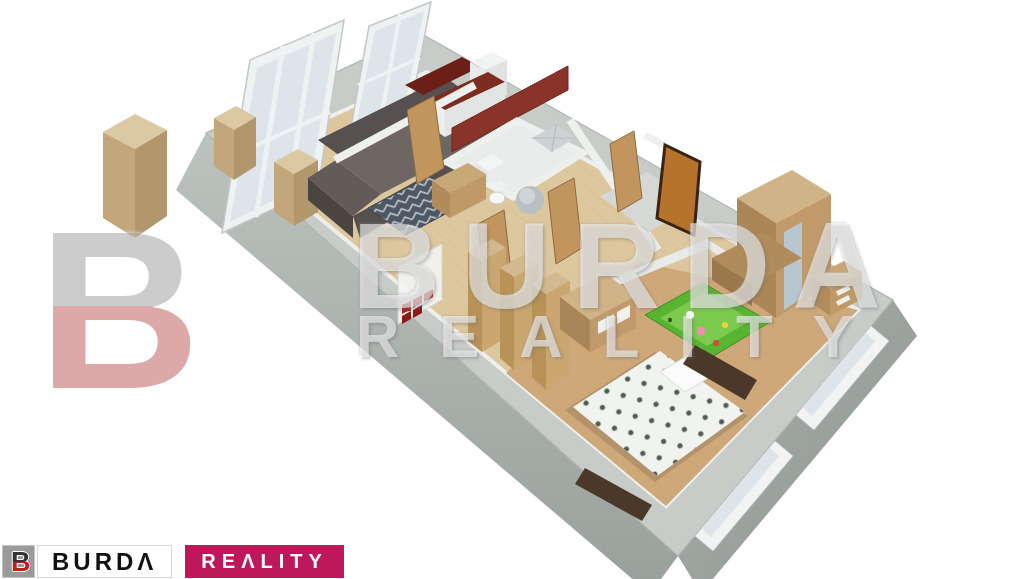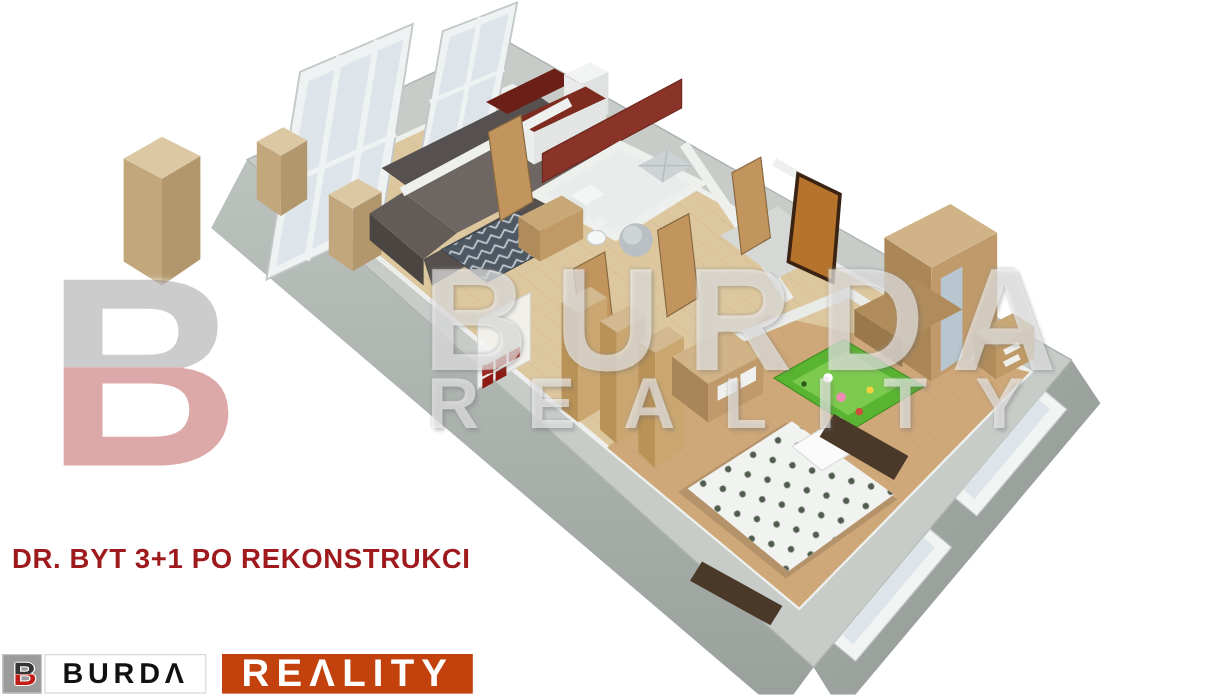--- a/index.html
+++ b/index.html
@@ -32,22 +32,22 @@
   .logobar{position:absolute;left:2px;top:545px;height:33px;display:flex;align-items:stretch;}
   .logo-b{width:33px;background:#9b9b9b;border:1px solid #c4c4c4;box-sizing:border-box;
           position:relative;font-size:27px;font-weight:bold;margin-right:2px;}
   .logo-b span{position:absolute;left:8px;top:1px;line-height:30px;
           text-shadow:-1px 0 #fff,1px 0 #fff,0 -1px #fff,0 1px #fff;}
   .logo-b .lbt{color:#343434;clip-path:inset(0 0 50% 0);}
   .logo-b .lbb{color:#c01d18;clip-path:inset(50% 0 0 0);}
   .logo-burda{background:#ffffff;border:1px solid #d6d6d6;box-sizing:border-box;
           color:#111;display:flex;align-items:center;padding:0 14px;font-size:24px;
           font-weight:bold;letter-spacing:4px;margin-right:13px;}
-  .logo-reality{background:#c2410c;color:#fff;display:flex;align-items:center;
-          padding:0 16px;font-size:32px;font-weight:bold;letter-spacing:6px;}
+  .logo-reality{background:#be185d;color:#fff;display:flex;align-items:center;
+          padding:0 16px;font-size:20px;font-weight:bold;letter-spacing:6px;}
 </style>
 </head>
 <body>
 
 <div class="stage">
 
 <svg width="1024" height="579" viewBox="0 0 1024 579">
   <defs>
     <linearGradient id="gSW" x1="0" y1="0" x2="0" y2="1">
       <stop offset="0" stop-color="#bcc2be"></stop>
@@ -245,21 +245,20 @@
 </svg>
 
 <div class="wm-b">
   <span class="lbt">B</span>
   <span class="lbb">B</span>
 </div>
 <div class="wm-l1">BURDA</div>
 <div class="wm-l2">REALITY</div>
 
 <div class="caption">
-  <div class="cap-line">DR. BYT 3+1 PO REKONSTRUKCI</div>
 </div>
 
 <div class="logobar">
   <div class="logo-b">
     <span class="lbt">B</span>
     <span class="lbb">B</span>
   </div>
   <div class="logo-burda">BURDΛ</div>
   <div class="logo-reality">REΛLITY</div>
 </div>

